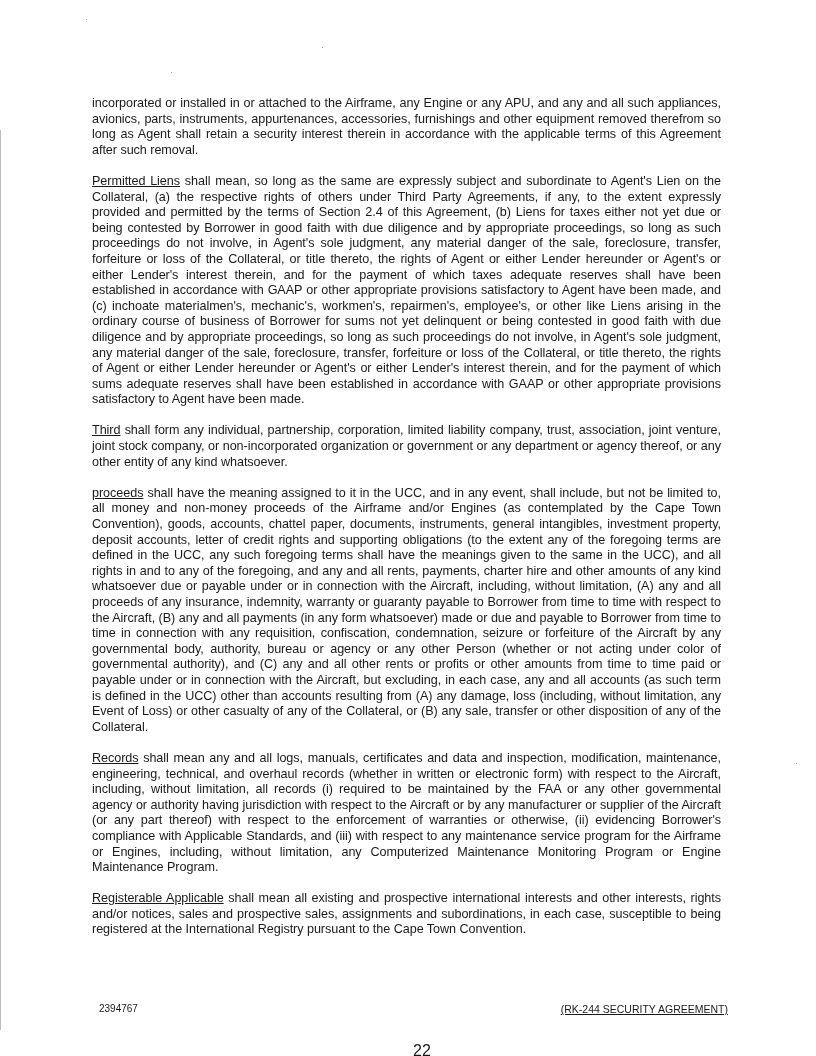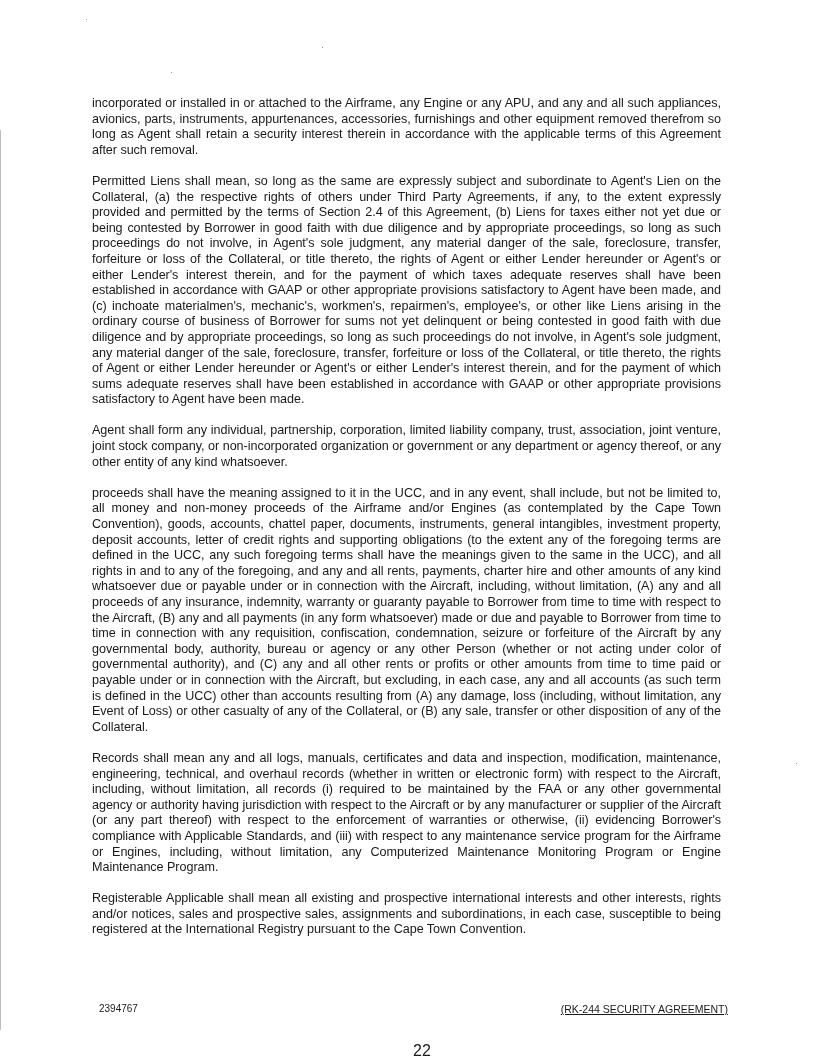--- a/index.html
+++ b/index.html
@@ -36,20 +36,21 @@
       width: 629px;
     }
     .para {
       margin: 0 0 15.6px 0;
       font-size: 12.6px;
       line-height: 15.6px;
       text-align: justify;
       letter-spacing: -0.05px;
     }
     .term {
+      text-decoration: underline;
       text-underline-offset: 1px;
     }
     .footer {
       position: absolute;
       top: 1000px;
       left: 99px;
       width: 629px;
       height: 20px;
       font-size: 10px;
       text-align: center;
@@ -84,21 +85,21 @@
 <div class="speck" style="left:796px;top:763px;"></div>
 
 <main class="page-body">
   <p class="para">
     <span>incorporated or installed in or attached to the Airframe, any Engine or any APU, and any and all such appliances, avionics, parts, instruments, appurtenances, accessories, furnishings and other equipment removed therefrom so long as Agent shall retain a security interest therein in accordance with the applicable terms of this Agreement after such removal.</span>
   </p>
   <p class="para">
     <span class="term">Permitted Liens</span><span> shall mean, so long as the same are expressly subject and subordinate to Agent's Lien on the Collateral, (a) the respective rights of others under Third Party Agreements, if any, to the extent expressly provided and permitted by the terms of Section 2.4 of this Agreement, (b) Liens for taxes either not yet due or being contested by Borrower in good faith with due diligence and by appropriate proceedings, so long as such proceedings do not involve, in Agent's sole judgment, any material danger of the sale, foreclosure, transfer, forfeiture or loss of the Collateral, or title thereto, the rights of Agent or either Lender hereunder or Agent's or either Lender's interest therein, and for the payment of which taxes adequate reserves shall have been established in accordance with GAAP or other appropriate provisions satisfactory to Agent have been made, and (c) inchoate materialmen's, mechanic's, workmen's, repairmen's, employee's, or other like Liens arising in the ordinary course of business of Borrower for sums not yet delinquent or being contested in good faith with due diligence and by appropriate proceedings, so long as such proceedings do not involve, in Agent's sole judgment, any material danger of the sale, foreclosure, transfer, forfeiture or loss of the Collateral, or title thereto, the rights of Agent or either Lender hereunder or Agent's or either Lender's interest therein, and for the payment of which sums adequate reserves shall have been established in accordance with GAAP or other appropriate provisions satisfactory to Agent have been made.</span>
   </p>
   <p class="para">
-    <span class="term">Agent</span><span> shall form any individual, partnership, corporation, limited liability company, trust, association, joint venture, joint stock company, or non-incorporated organization or government or any department or agency thereof, or any other entity of any kind whatsoever.</span>
+    <span class="term">Third</span><span> shall form any individual, partnership, corporation, limited liability company, trust, association, joint venture, joint stock company, or non-incorporated organization or government or any department or agency thereof, or any other entity of any kind whatsoever.</span>
   </p>
   <p class="para">
     <span class="term">proceeds</span><span> shall have the meaning assigned to it in the UCC, and in any event, shall include, but not be limited to, all money and non-money proceeds of the Airframe and/or Engines (as contemplated by the Cape Town Convention), goods, accounts, chattel paper, documents, instruments, general intangibles, investment property, deposit accounts, letter of credit rights and supporting obligations (to the extent any of the foregoing terms are defined in the UCC, any such foregoing terms shall have the meanings given to the same in the UCC), and all rights in and to any of the foregoing, and any and all rents, payments, charter hire and other amounts of any kind whatsoever due or payable under or in connection with the Aircraft, including, without limitation, (A) any and all proceeds of any insurance, indemnity, warranty or guaranty payable to Borrower from time to time with respect to the Aircraft, (B) any and all payments (in any form whatsoever) made or due and payable to Borrower from time to time in connection with any requisition, confiscation, condemnation, seizure or forfeiture of the Aircraft by any governmental body, authority, bureau or agency or any other Person (whether or not acting under color of governmental authority), and (C) any and all other rents or profits or other amounts from time to time paid or payable under or in connection with the Aircraft, but excluding, in each case, any and all accounts (as such term is defined in the UCC) other than accounts resulting from (A) any damage, loss (including, without limitation, any Event of Loss) or other casualty of any of the Collateral, or (B) any sale, transfer or other disposition of any of the Collateral.</span>
   </p>
   <p class="para">
     <span class="term">Records</span><span> shall mean any and all logs, manuals, certificates and data and inspection, modification, maintenance, engineering, technical, and overhaul records (whether in written or electronic form) with respect to the Aircraft, including, without limitation, all records (i) required to be maintained by the FAA or any other governmental agency or authority having jurisdiction with respect to the Aircraft or by any manufacturer or supplier of the Aircraft (or any part thereof) with respect to the enforcement of warranties or otherwise, (ii) evidencing Borrower's compliance with Applicable Standards, and (iii) with respect to any maintenance service program for the Airframe or Engines, including, without limitation, any Computerized Maintenance Monitoring Program or Engine Maintenance Program.</span>
   </p>
   <p class="para">
     <span class="term">Registerable Applicable</span><span> shall mean all existing and prospective international interests and other interests, rights and/or notices, sales and prospective sales, assignments and subordinations, in each case, susceptible to being registered at the International Registry pursuant to the Cape Town Convention.</span>
   </p>

